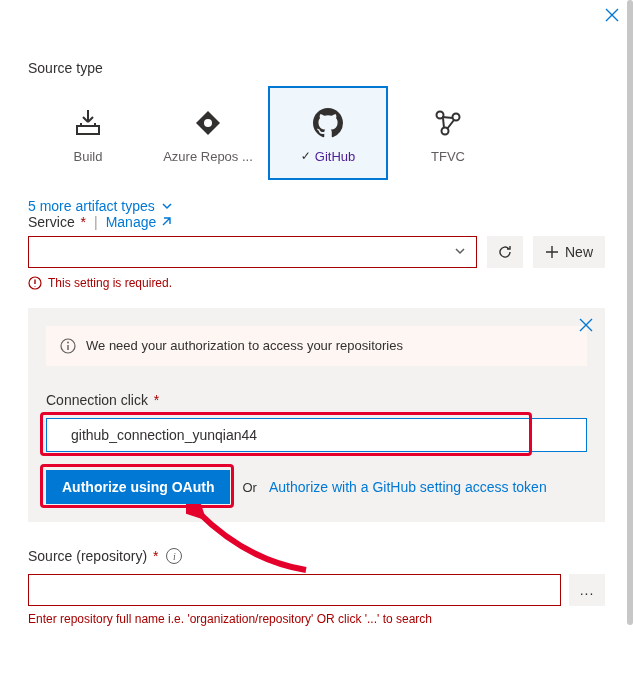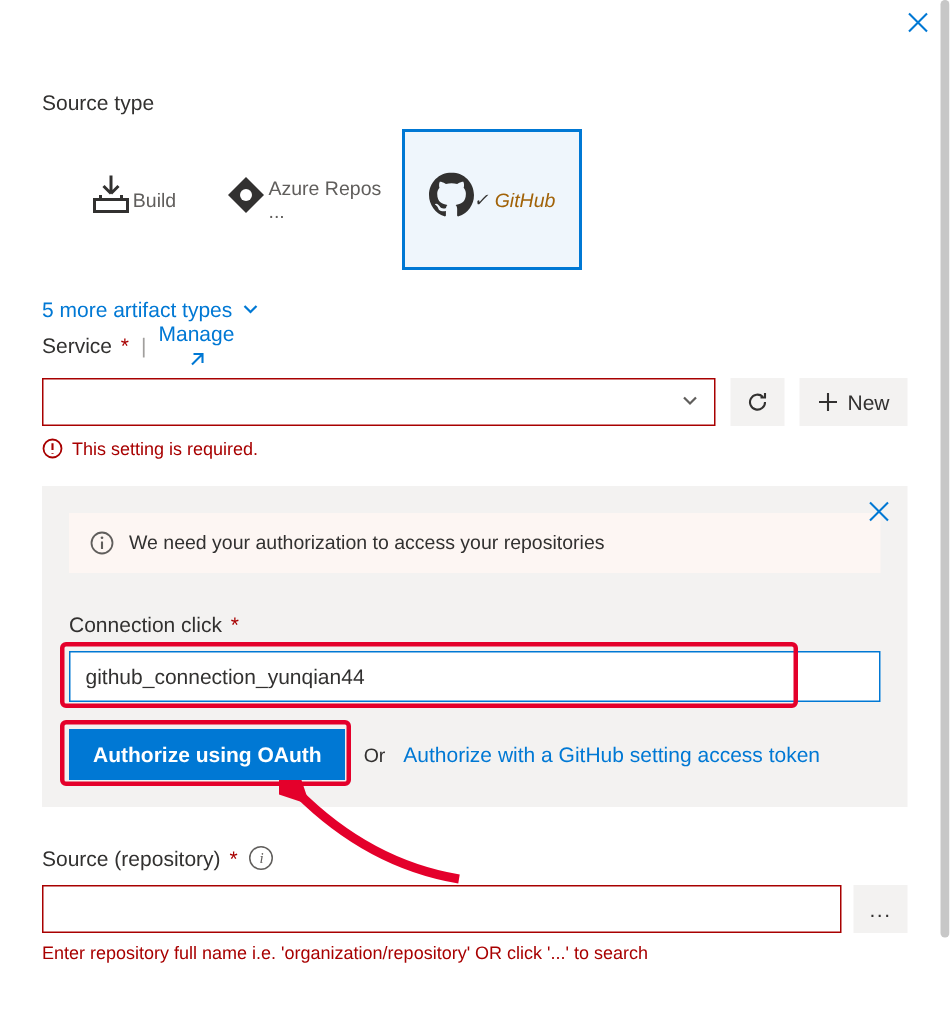--- a/index.html
+++ b/index.html
@@ -54,33 +54,32 @@
   .req { color: #a80000; margin-left: 2px; }
   .tiles {
     display: flex;
     gap: 0;
     margin-bottom: 18px;
   }
   .tile {
     width: 120px;
     height: 94px;
     display: flex;
-    flex-direction: row;
+    flex-direction: column;
     align-items: center;
     justify-content: center;
     cursor: pointer;
     border: 1px solid transparent;
     color: #605e5c;
     font-size: 13px;
   }
   .tile.selected {
     border: 2px solid #0078d4;
     background: #eff6fc;
-    color: #a16207;
-    font-style: italic;
+    color: #4c1d95;
   }
   .tile .ico-slot {
     height: 40px;
     display: flex;
     align-items: center;
     justify-content: center;
     margin-bottom: 6px;
   }
   .tile .tile-label {
     display: flex;
@@ -110,21 +109,20 @@
     gap: 8px;
     margin-bottom: 6px;
   }
   .divider-pipe { color: #a19f9d; }
   .manage {
     color: #0078d4;
     cursor: pointer;
     display: inline-flex;
     align-items: center;
     gap: 4px;
-    flex-direction: column;
   }
   .input-row {
     display: flex;
     align-items: flex-start;
     gap: 10px;
     margin-bottom: 8px;
   }
   .select {
     flex: 1;
     height: 32px;
@@ -199,21 +197,21 @@
     color: #605e5c;
   }
   .conn-input-wrap {
     position: relative;
     margin-bottom: 18px;
   }
   .conn-input {
     width: 100%;
     height: 34px;
     border: 1px solid #0078d4;
-    padding: 0 10px;
+    padding: 0 24px;
     font-size: 14px;
     color: #323130;
     outline: none;
     background: #fff;
   }
   .red-highlight {
     position: absolute;
     pointer-events: none;
     border: 3px solid #e4002b;
     border-radius: 4px;
@@ -350,20 +348,33 @@
         <div class="ico-slot">
           <svg width="30" height="30" viewBox="0 0 16 16">
             <path fill="#323130" d="M8 0C3.58 0 0 3.58 0 8c0 3.54 2.29 6.53 5.47 7.59.4.07.55-.17.55-.38 0-.19-.01-.82-.01-1.49-2.01.37-2.53-.49-2.69-.94-.09-.23-.48-.94-.82-1.13-.28-.15-.68-.52-.01-.53.63-.01 1.08.58 1.23.82.72 1.21 1.87.87 2.33.66.07-.52.28-.87.51-1.07-1.78-.2-3.64-.89-3.64-3.95 0-.87.31-1.59.82-2.15-.08-.2-.36-1.02.08-2.12 0 0 .67-.21 2.2.82.64-.18 1.32-.27 2-.27.68 0 1.36.09 2 .27 1.53-1.04 2.2-.82 2.2-.82.44 1.1.16 1.92.08 2.12.51.56.82 1.27.82 2.15 0 3.07-1.87 3.75-3.65 3.95.29.25.54.73.54 1.48 0 1.07-.01 1.93-.01 2.2 0 .21.15.46.55.38A8.013 8.013 0 0016 8c0-4.42-3.58-8-8-8z"></path>
           </svg>
         </div>
         <div class="tile-label">
             <span>GitHub</span>
           </div>
       </div>
 
+      <div class="tile">
+        <div class="ico-slot">
+          <svg width="30" height="30" viewBox="0 0 30 30">
+            <circle cx="7" cy="7" r="3.5" fill="none" stroke="#323130" stroke-width="2"></circle>
+            <circle cx="23" cy="9" r="3.5" fill="none" stroke="#323130" stroke-width="2"></circle>
+            <circle cx="12" cy="23" r="3.5" fill="none" stroke="#323130" stroke-width="2"></circle>
+            <path d="M9 9 L20 10 M10 10 L11 20 M21 12 L14 21" stroke="#323130" stroke-width="2"></path>
+          </svg>
+        </div>
+        <div class="tile-label">
+            <span>TFVC</span>
+          </div>
+      </div>
     </div>
 
     <div class="more-link">
       <span>5 more artifact types</span>
       <span class="chev">
         <svg width="12" height="12" viewBox="0 0 12 12">
             <path d="M2 4 L6 8 L10 4" fill="none" stroke="#0078d4" stroke-width="1.5"></path>
           </svg>
       </span>
     </div>

